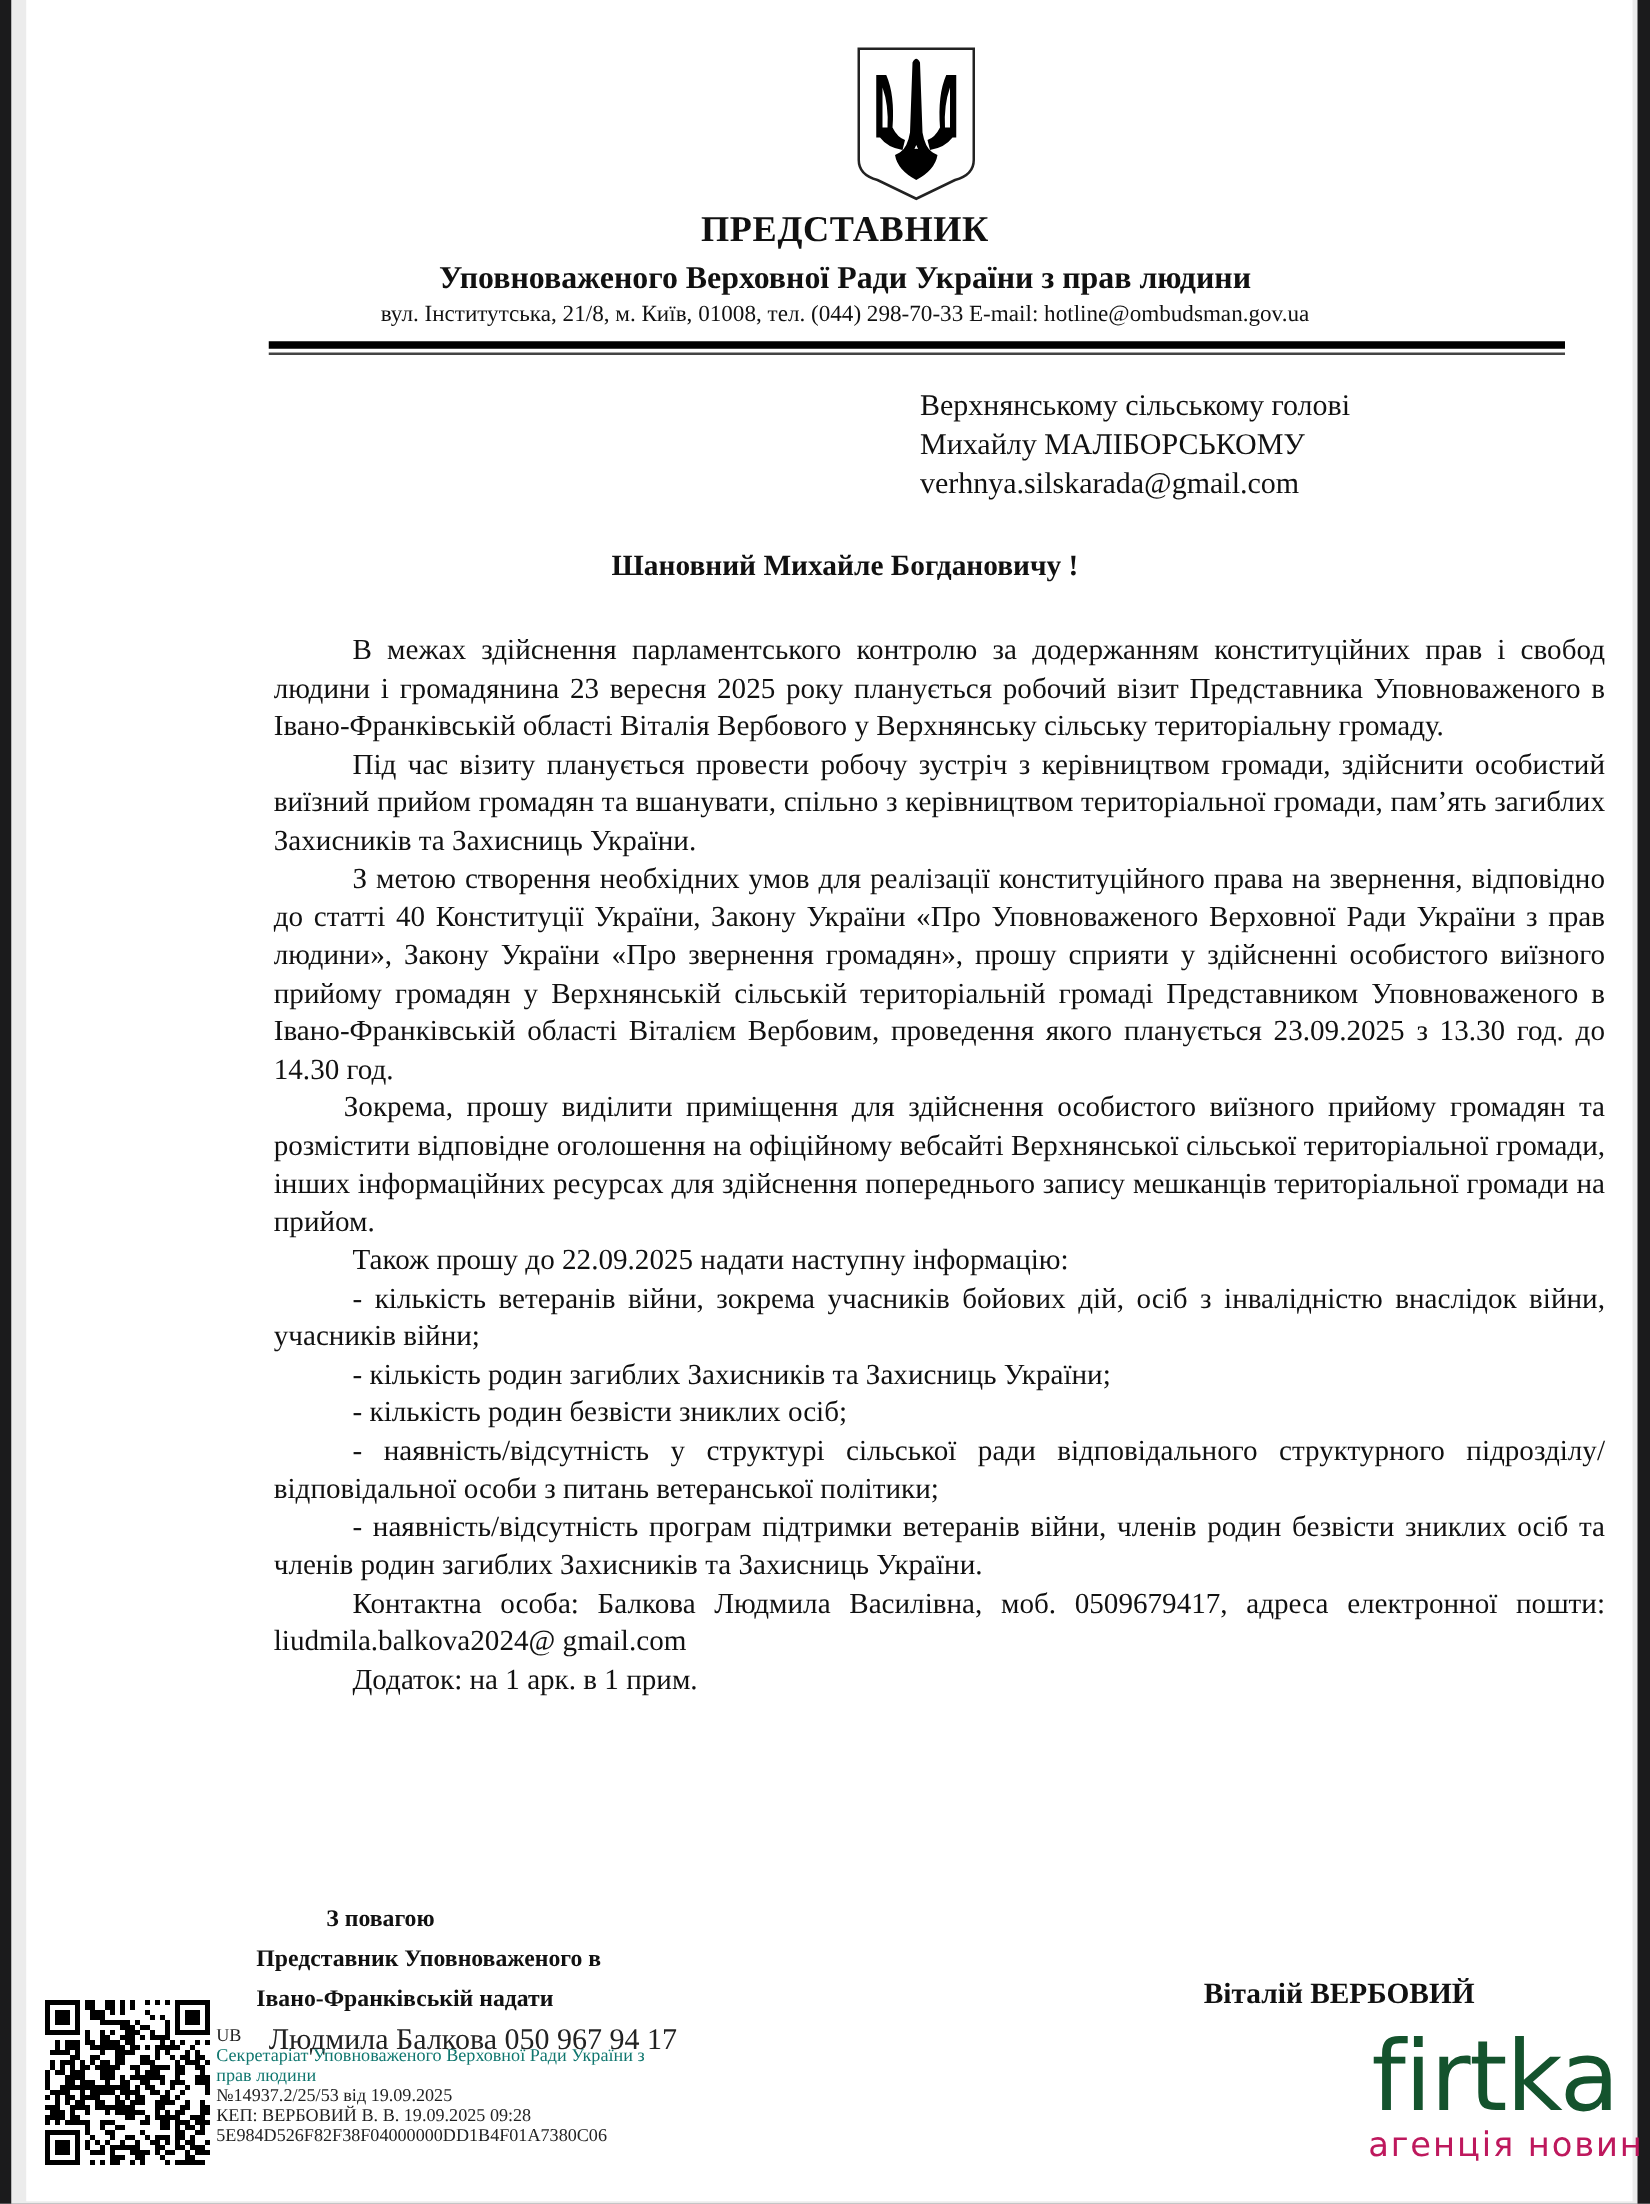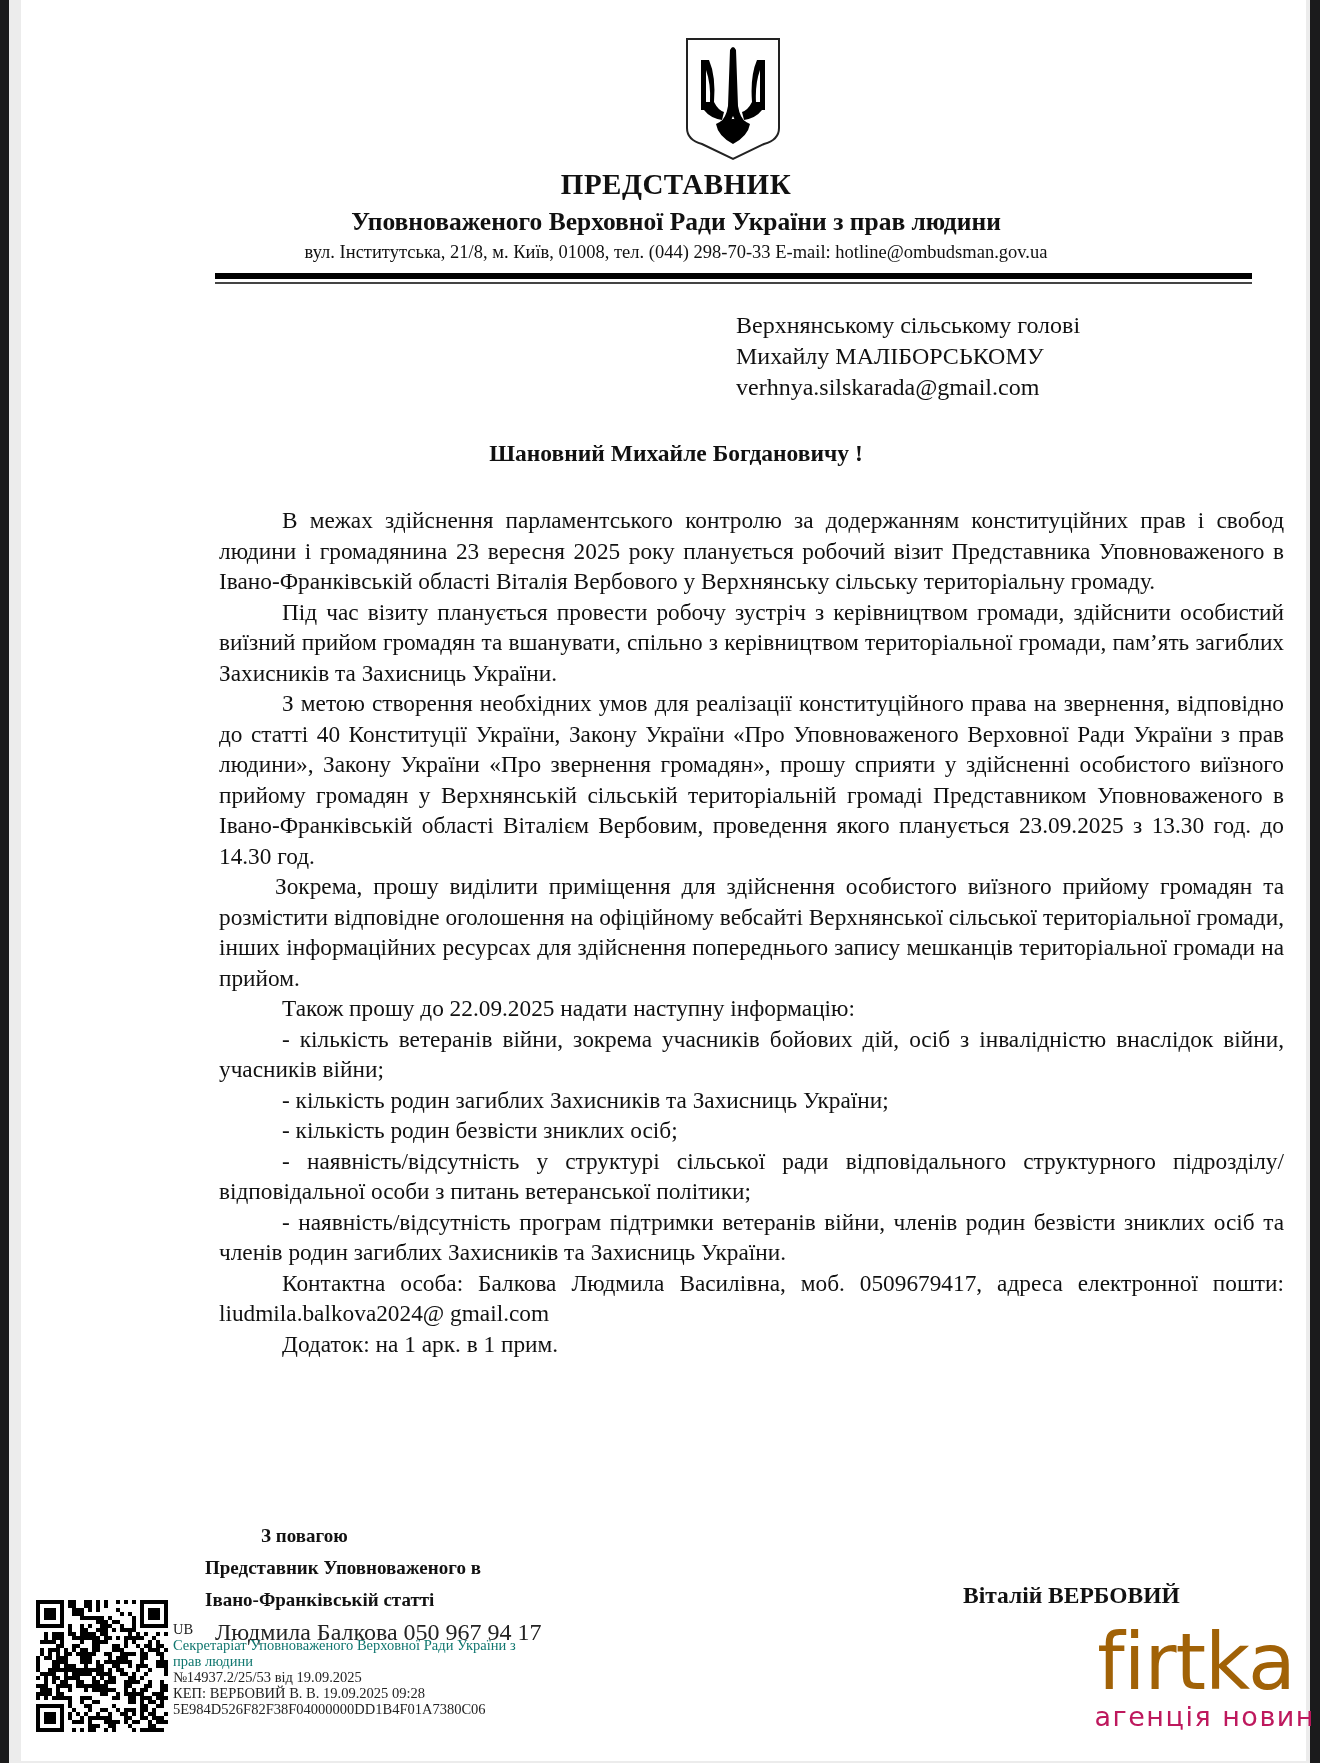--- a/index.html
+++ b/index.html
@@ -40,21 +40,21 @@
   .signer { left: 942px; top: 1582px; font-weight: bold; font-size: 23.5px; }
   .overlay-phone { left: 194px; top: 1619px; font-size: 24px; color: #222; }
 
   
   .qr { left: 15px; top: 1600px; width: 132px; height: 132px; }
   .stamp { left: 152px; top: 1600px; font-size: 14.5px; line-height: 16px; color: #222; margin-top: 21px; }
   .stamp .org { color: #0f766e; }
 
   
   .logo { left: 1056px; top: 1625px; width: 238px; }
-  .logo-word { font-family: "DejaVu Sans", sans-serif; font-size: 78px; line-height: 74px; color: #a16207; letter-spacing: -1px; text-align: center; font-weight: normal; }
+  .logo-word { font-family: "DejaVu Sans", sans-serif; font-size: 78px; line-height: 74px; color: #14532d; letter-spacing: -1px; text-align: center; font-weight: normal; }
   .logo-sub { font-family: "DejaVu Sans", sans-serif; font-size: 27px; color: #be185d; text-align: right; letter-spacing: 1.5px; margin-top: 2px; }
 </style>
 </head>
 <body>
 
 <div class="viewer">
 <div class="page">
 
   <svg class="abs coat" viewBox="0 0 98 126">
     <path d="M3 3 H95 V92 Q95 104 80 108 L49 123 L18 108 Q3 104 3 92 Z" fill="none" stroke="#222" stroke-width="2"></path>
@@ -92,21 +92,21 @@
     <p class="ind">- кількість родин безвісти зниклих осіб;</p>
     <p class="ind">- наявність/відсутність у структурі сільської ради відповідального структурного підрозділу/відповідальної особи з питань ветеранської політики;</p>
     <p class="ind">- наявність/відсутність програм підтримки ветеранів війни, членів родин безвісти зниклих осіб та членів родин загиблих Захисників та Захисниць України.</p>
     <p class="ind">Контактна особа: Балкова Людмила Василівна, моб. 0509679417, адреса електронної пошти: liudmila.balkova2024@ gmail.com</p>
     <p class="ind">Додаток: на 1 арк. в 1 прим.</p>
   </div>
 
   <div class="abs sign-block">
     <div class="first">З повагою</div>
     <div>Представник Уповноваженого в</div>
-    <div>Івано-Франківській статті</div>
+    <div>Івано-Франківській надати</div>
   </div>
   <div class="abs signer">Віталій ВЕРБОВИЙ</div>
   <div class="abs overlay-phone">Людмила Балкова 050 967 94 17</div>
 
   <svg class="abs qr" viewBox="0 0 33 33" shape-rendering="crispEdges">
     <g id="qr-cells" fill="#000">
           <rect x="8" y="0" width="1" height="1"></rect>
           <rect x="9" y="0" width="1" height="1"></rect>
           <rect x="12" y="0" width="1" height="1"></rect>
           <rect x="13" y="0" width="1" height="1"></rect>

